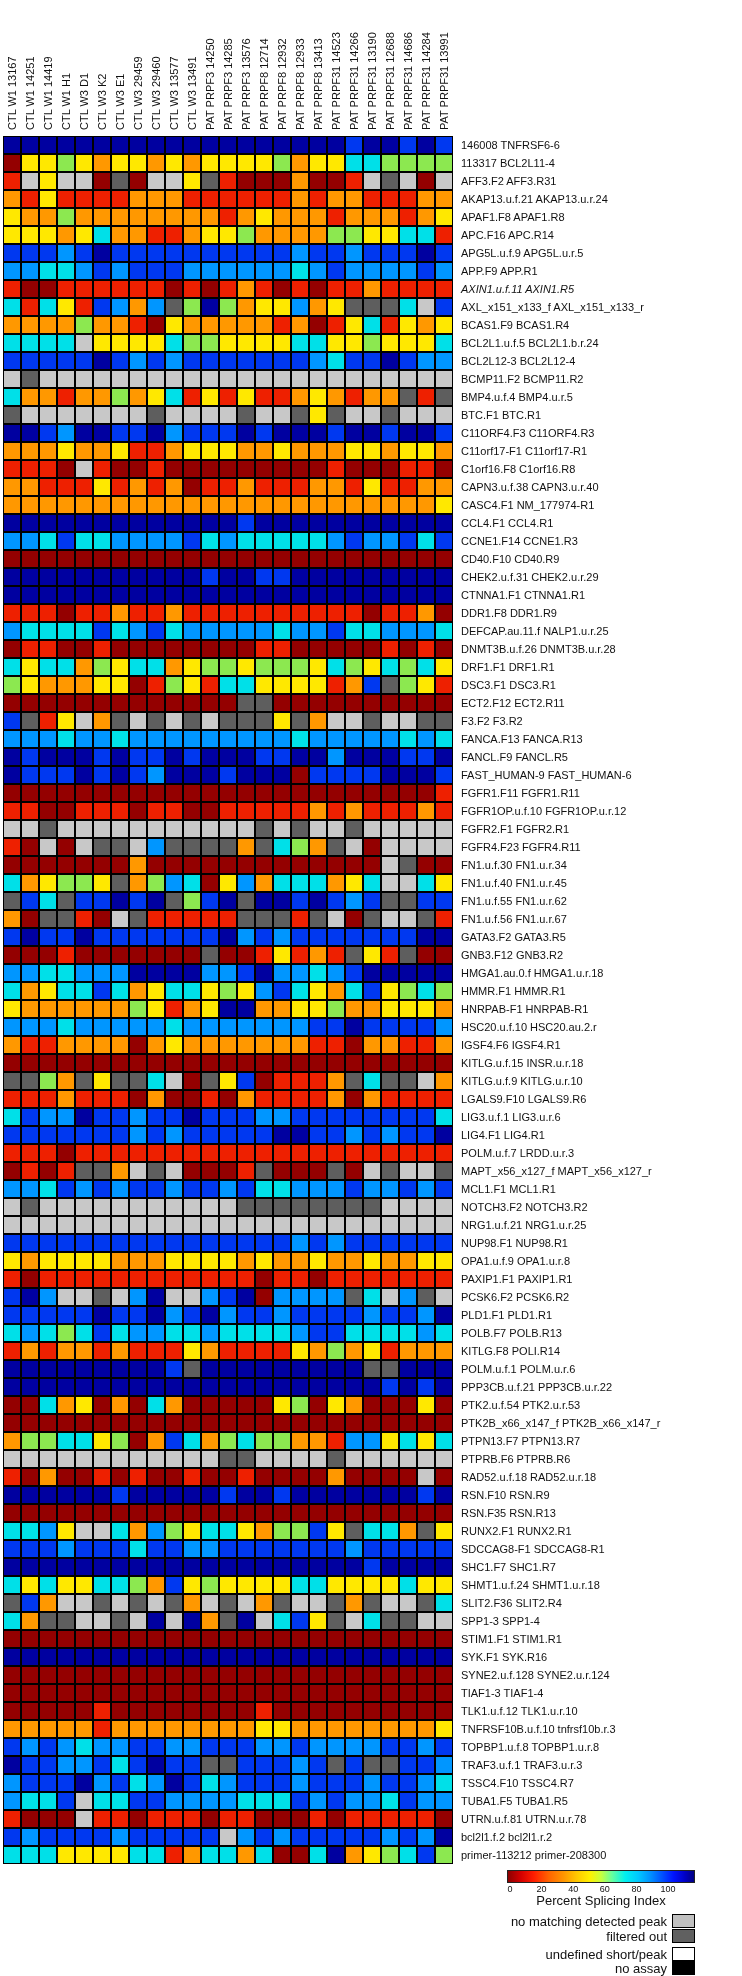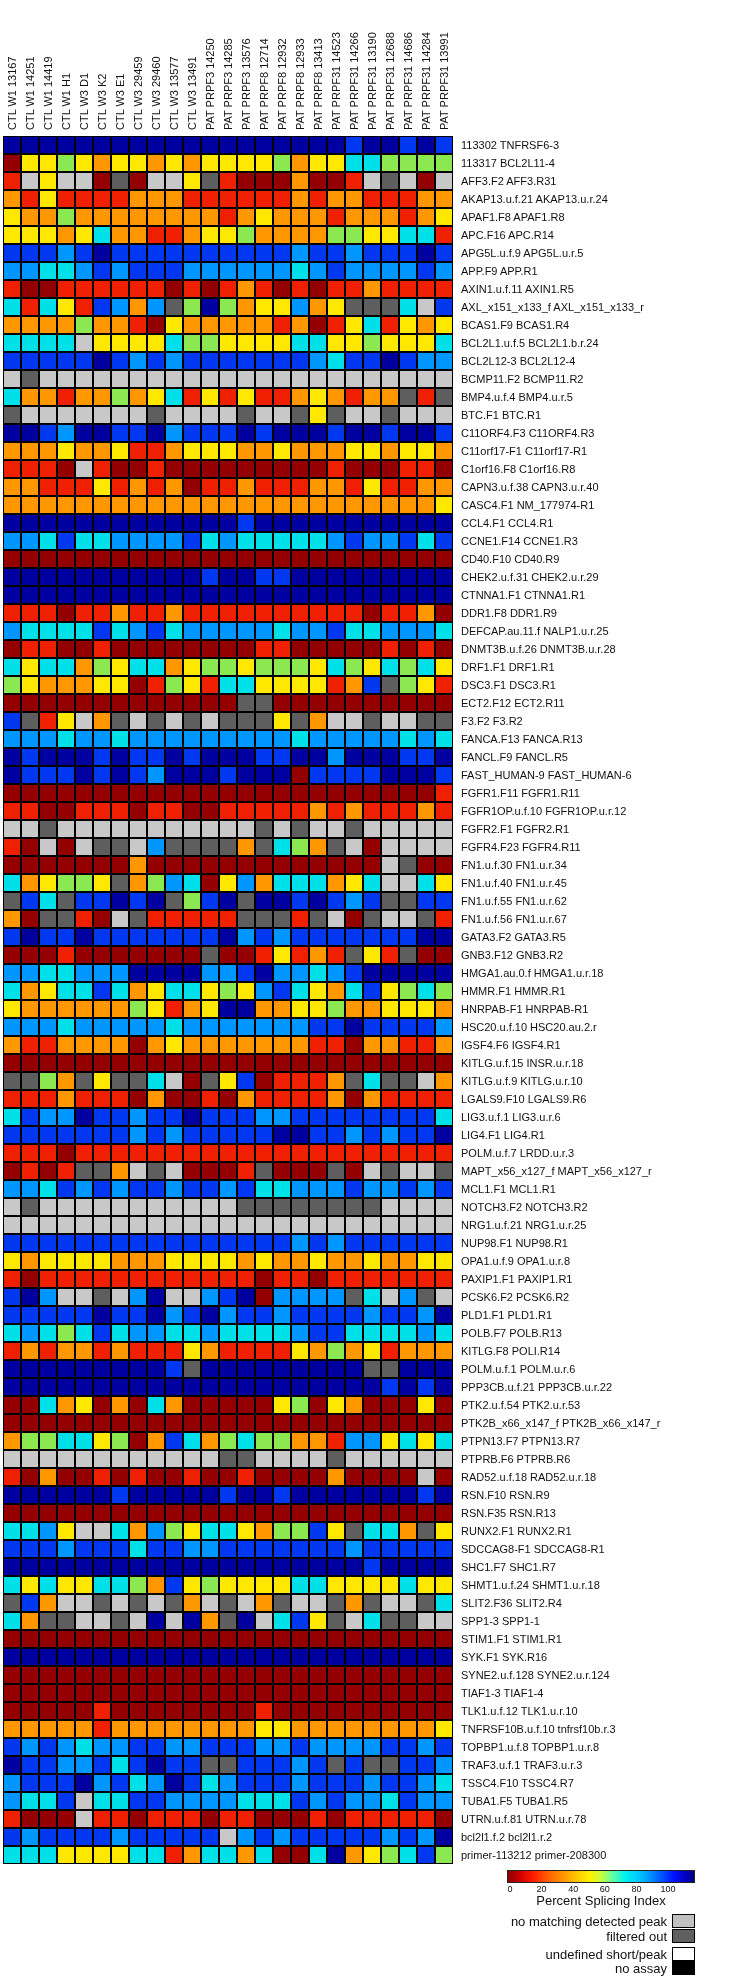--- a/index.html
+++ b/index.html
@@ -2473,29 +2473,29 @@
       <div class="cell" style="background: rgb(0, 224, 232);"></div>
       <div class="cell" style="background: rgb(0, 0, 160);"></div>
       <div class="cell" style="background: rgb(255, 152, 0);"></div>
       <div class="cell" style="background: rgb(255, 232, 0);"></div>
       <div class="cell" style="background: rgb(140, 232, 80);"></div>
       <div class="cell" style="background: rgb(0, 224, 232);"></div>
       <div class="cell" style="background: rgb(0, 56, 240);"></div>
       <div class="cell" style="background: rgb(140, 232, 80);"></div>
     </div>
   <div id="row-labels">
-      <div class="row-label" style="top: 136px;">113302 TNFRSF6-3</div>
+      <div class="row-label" style="top: 136px;">146008 TNFRSF6-6</div>
       <div class="row-label" style="top: 154px;">113317 BCL2L11-4</div>
       <div class="row-label" style="top: 172px;">AFF3.F2 AFF3.R31</div>
       <div class="row-label" style="top: 190px;">AKAP13.u.f.21 AKAP13.u.r.24</div>
       <div class="row-label" style="top: 208px;">APAF1.F8 APAF1.R8</div>
       <div class="row-label" style="top: 226px;">APC.F16 APC.R14</div>
       <div class="row-label" style="top: 244px;">APG5L.u.f.9 APG5L.u.r.5</div>
       <div class="row-label" style="top: 262px;">APP.F9 APP.R1</div>
-      <div class="row-label" style="top: 280px;">AXIN1.u.f.11 AXIN1.R5</div>
+      <div class="row-label" style="top: 280px; font-style: italic;">AXIN1.u.f.11 AXIN1.R5</div>
       <div class="row-label" style="top: 298px;">AXL_x151_x133_f AXL_x151_x133_r</div>
       <div class="row-label" style="top: 316px;">BCAS1.F9 BCAS1.R4</div>
       <div class="row-label" style="top: 334px;">BCL2L1.u.f.5 BCL2L1.b.r.24</div>
       <div class="row-label" style="top: 352px;">BCL2L12-3 BCL2L12-4</div>
       <div class="row-label" style="top: 370px;">BCMP11.F2 BCMP11.R2</div>
       <div class="row-label" style="top: 388px;">BMP4.u.f.4 BMP4.u.r.5</div>
       <div class="row-label" style="top: 406px;">BTC.F1 BTC.R1</div>
       <div class="row-label" style="top: 424px;">C11ORF4.F3 C11ORF4.R3</div>
       <div class="row-label" style="top: 442px;">C11orf17-F1 C11orf17-R1</div>
       <div class="row-label" style="top: 460px;">C1orf16.F8 C1orf16.R8</div>
@@ -2555,21 +2555,21 @@
       <div class="row-label" style="top: 1432px;">PTPN13.F7 PTPN13.R7</div>
       <div class="row-label" style="top: 1450px;">PTPRB.F6 PTPRB.R6</div>
       <div class="row-label" style="top: 1468px;">RAD52.u.f.18 RAD52.u.r.18</div>
       <div class="row-label" style="top: 1486px;">RSN.F10 RSN.R9</div>
       <div class="row-label" style="top: 1504px;">RSN.F35 RSN.R13</div>
       <div class="row-label" style="top: 1522px;">RUNX2.F1 RUNX2.R1</div>
       <div class="row-label" style="top: 1540px;">SDCCAG8-F1 SDCCAG8-R1</div>
       <div class="row-label" style="top: 1558px;">SHC1.F7 SHC1.R7</div>
       <div class="row-label" style="top: 1576px;">SHMT1.u.f.24 SHMT1.u.r.18</div>
       <div class="row-label" style="top: 1594px;">SLIT2.F36 SLIT2.R4</div>
-      <div class="row-label" style="top: 1612px;">SPP1-3 SPP1-1</div>
+      <div class="row-label" style="top: 1612px;">SPP1-3 SPP1-4</div>
       <div class="row-label" style="top: 1630px;">STIM1.F1 STIM1.R1</div>
       <div class="row-label" style="top: 1648px;">SYK.F1 SYK.R16</div>
       <div class="row-label" style="top: 1666px;">SYNE2.u.f.128 SYNE2.u.r.124</div>
       <div class="row-label" style="top: 1684px;">TIAF1-3 TIAF1-4</div>
       <div class="row-label" style="top: 1702px;">TLK1.u.f.12 TLK1.u.r.10</div>
       <div class="row-label" style="top: 1720px;">TNFRSF10B.u.f.10 tnfrsf10b.r.3</div>
       <div class="row-label" style="top: 1738px;">TOPBP1.u.f.8 TOPBP1.u.r.8</div>
       <div class="row-label" style="top: 1756px;">TRAF3.u.f.1 TRAF3.u.r.3</div>
       <div class="row-label" style="top: 1774px;">TSSC4.F10 TSSC4.R7</div>
       <div class="row-label" style="top: 1792px;">TUBA1.F5 TUBA1.R5</div>

